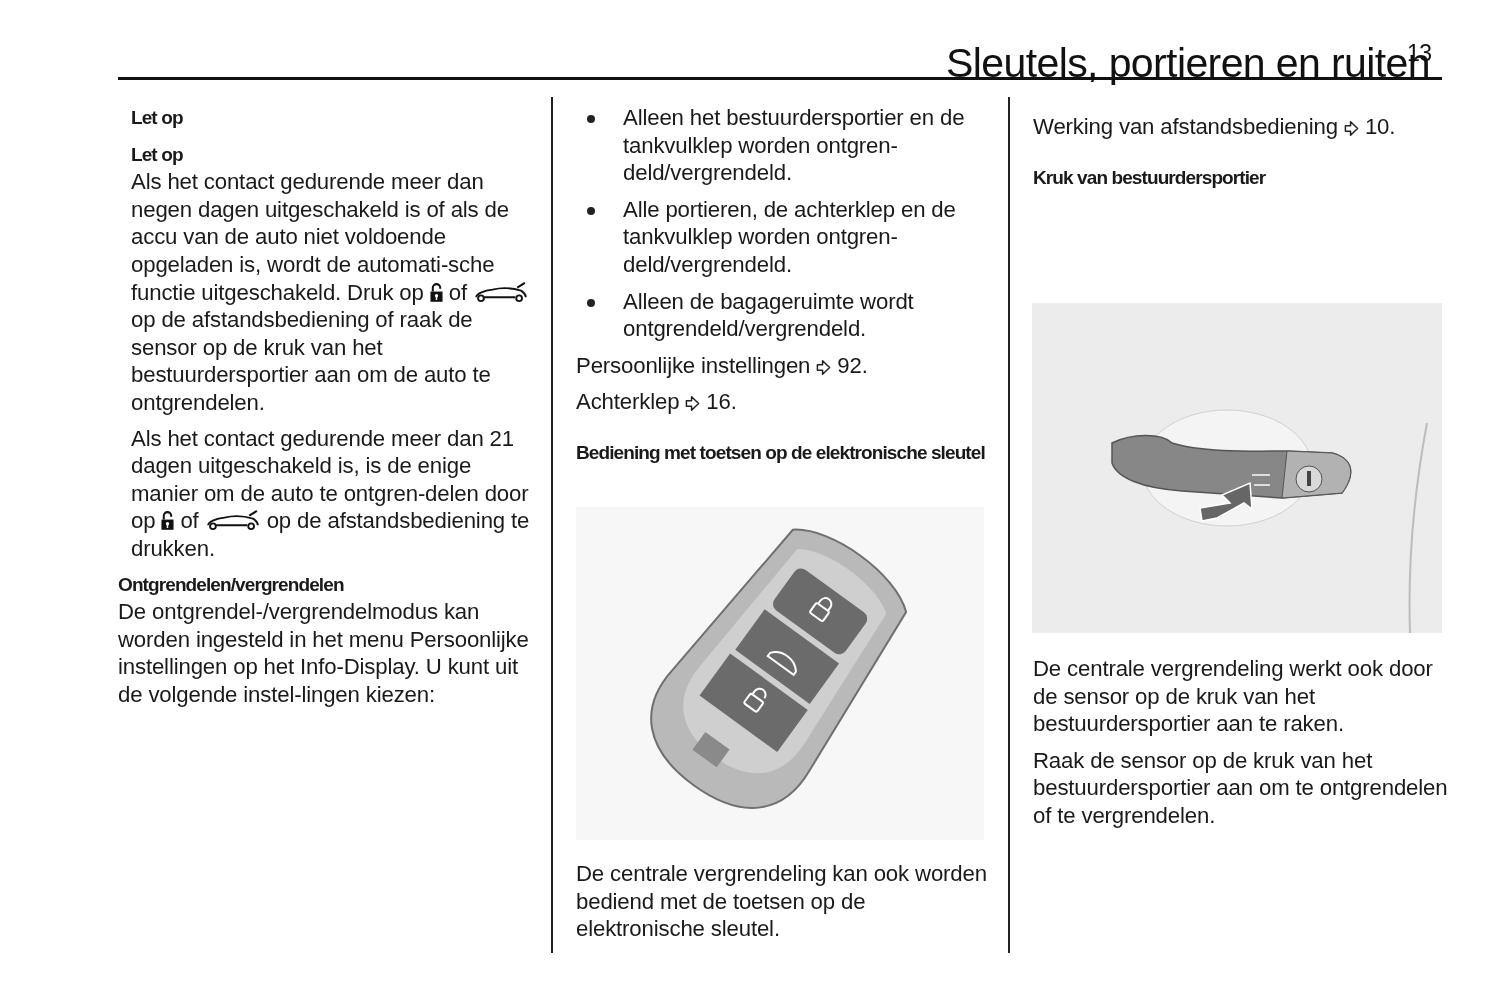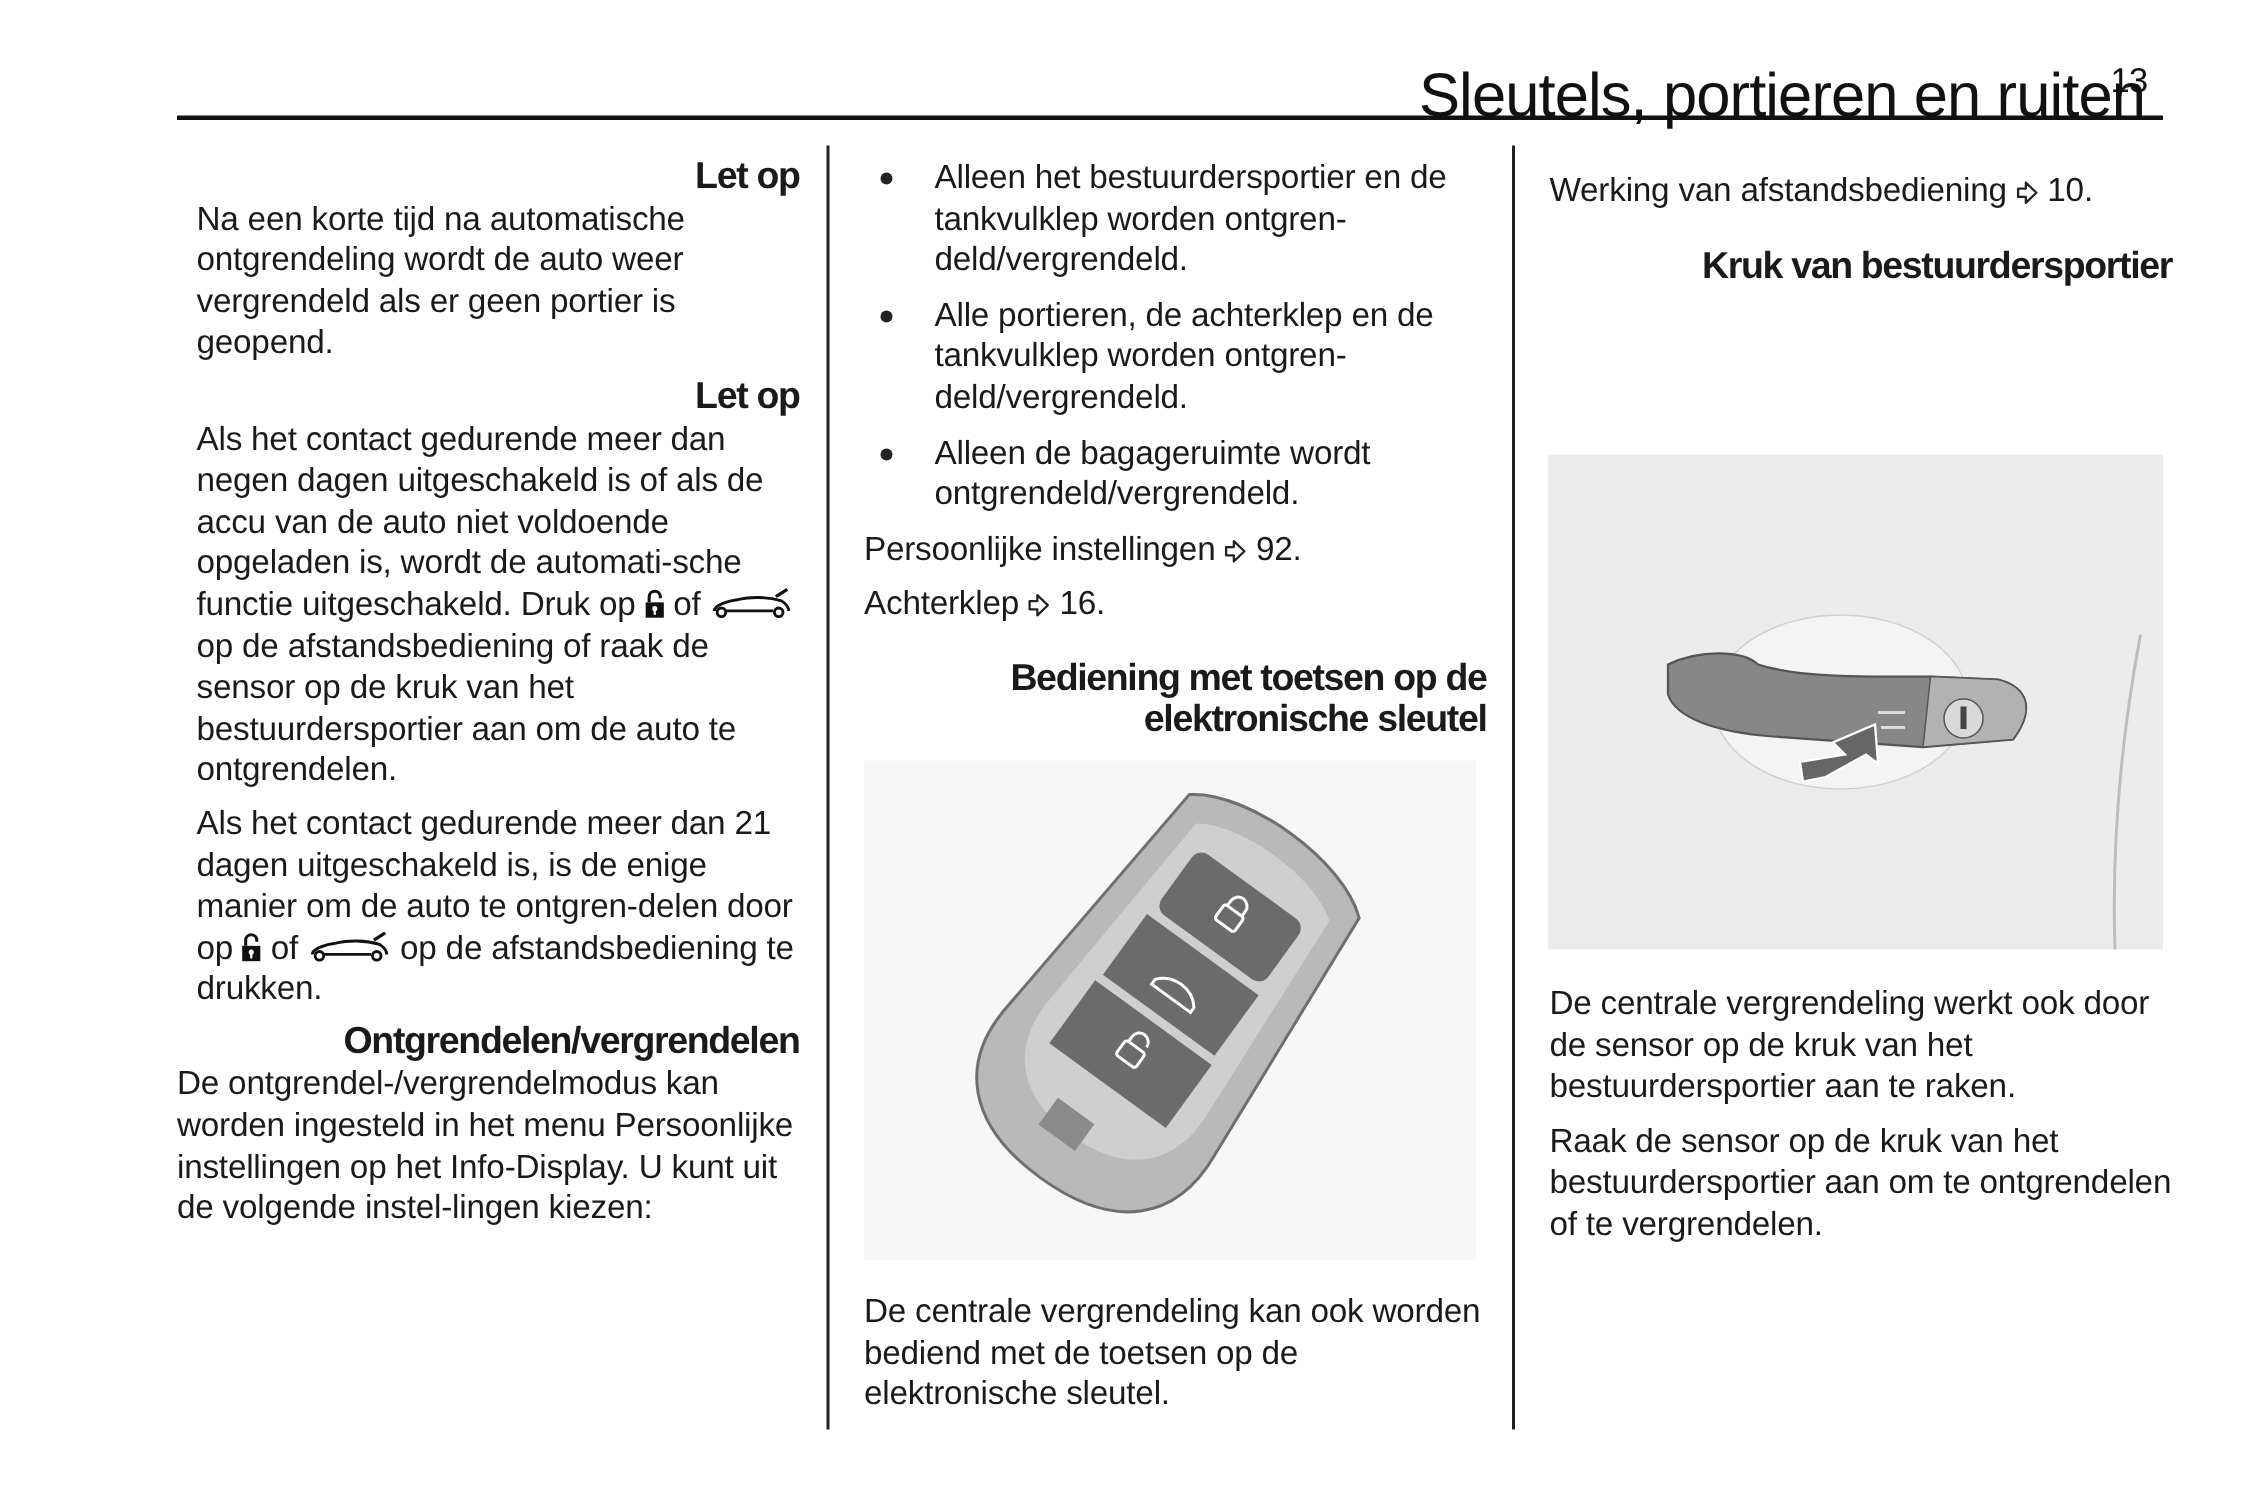--- a/index.html
+++ b/index.html
@@ -4,21 +4,21 @@
 <style>
   html, body { margin:0; padding:0; background:#ffffff; }
   body { width:1497px; height:1000px; position:relative; overflow:hidden;
          font-family:"Liberation Sans", sans-serif; color:#1a1a1a; }
   .header-title { position:absolute; left:946px; top:40px; font-size:41px; letter-spacing:-0.6px; color:#111; white-space:nowrap; }
   .page-number { position:absolute; left:1407px; top:40px; font-size:23px; letter-spacing:-0.5px; color:#111; }
   .header-rule { position:absolute; left:118px; top:77px; width:1324px; height:3px; background:#111; }
   .col-rule { position:absolute; width:1.5px; background:#222; }
   .col { position:absolute; font-size:22.2px; line-height:27.6px; letter-spacing:-0.15px; }
   .col p { margin:0; }
-  .note-label, .sub-heading { font-weight:bold; letter-spacing:-0.9px; font-size:25px;text-align:right; }
+  .note-label, .sub-heading { font-weight:bold; letter-spacing:-0.9px; font-size:19px; }
   .sub-heading { line-height:27.5px; }
   .bullet { position:relative; padding-left:47px; }
   .bullet .dot { position:absolute; left:11px; top:11px; width:8px; height:8px; border-radius:50%; background:#222; }
   .ic { display:inline-block; vertical-align:-3px; }
   .fig { position:absolute; background:#f7f7f7; }
   .fig2 { background:#ececec; }
 </style>
 </head>
 <body>
 
@@ -51,21 +51,20 @@
 
 <div class="header-title">Sleutels, portieren en ruiten</div>
 <div class="page-number">13</div>
 <div class="header-rule"></div>
 <div class="col-rule" style="left:551px;top:97px;height:856px;"></div>
 <div class="col-rule" style="left:1008px;top:97px;height:856px;"></div>
 
 <div class="col" style="left:118px;top:104px;width:415px;">
   <div style="padding-left:13px;">
     <p class="note-label">Let op</p>
-    <p>Na een korte tijd na automatische ontgrendeling wordt de auto weer vergrendeld als er geen portier is geopend.</p>
   </div>
   <div style="padding-left:13px;margin-top:9px;">
     <p class="note-label">Let op</p>
     <p>
       <span>Als het contact gedurende meer dan negen dagen uitgeschakeld is of als de accu van de auto niet voldoende opgeladen is, wordt de automati-sche functie uitgeschakeld. Druk op</span>
       <svg class="ic" width="13" height="21">
           <use href="#unlock"></use>
         </svg>
       <span>of</span>
       <svg class="ic" width="56" height="21">

